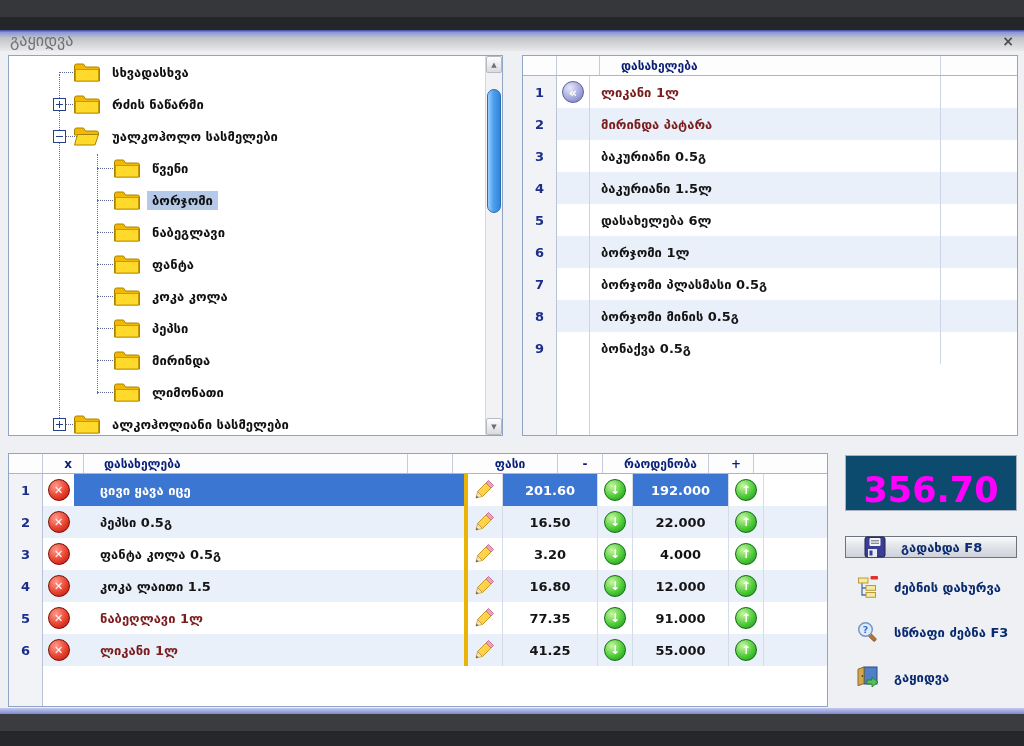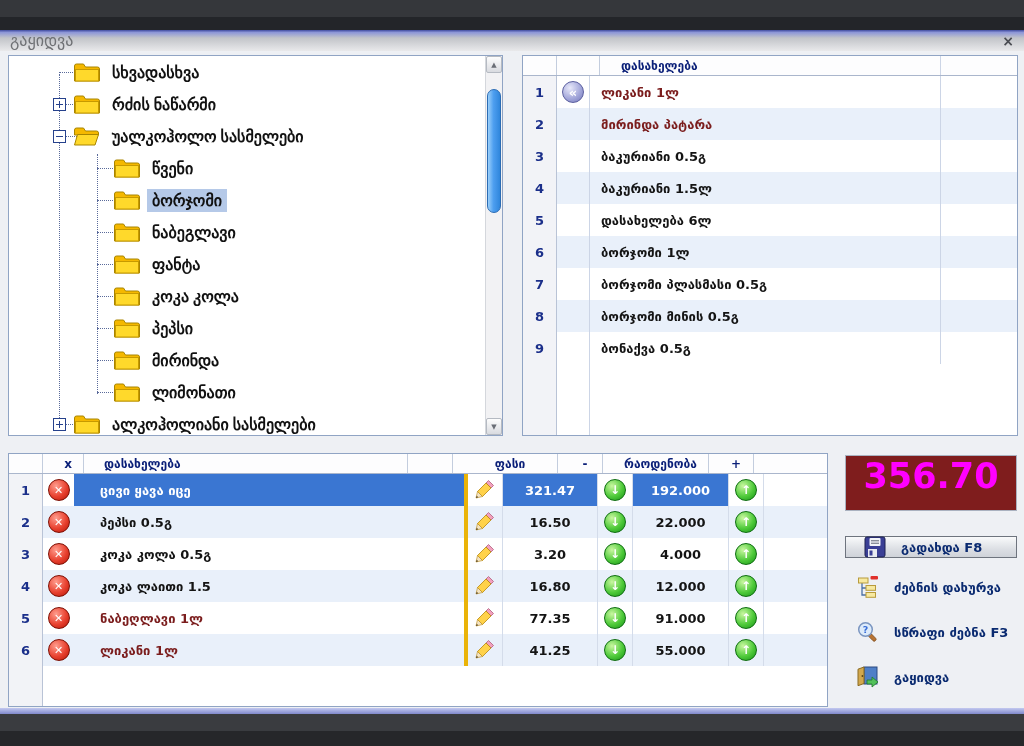--- a/index.html
+++ b/index.html
@@ -32,21 +32,21 @@
   .tree-row{position:relative;height:32px;display:flex;align-items:center;}
   .tree-row.lvl0{padding-left:44px;}
   .tree-row.lvl1{padding-left:104px;}
   .tree-row.lvl0::before{content:"";position:absolute;left:50px;width:18px;top:16px;border-top:1px dotted #5a6a9a;}
   .tree-row.lvl1::before{content:"";position:absolute;left:88px;width:16px;top:16px;border-top:1px dotted #5a6a9a;}
   .expander{position:relative;width:13px;height:13px;background:#fff;border:1px solid #26418c;margin-right:7px;flex:0 0 13px;z-index:2;}
   .expander::before{content:"";position:absolute;left:2px;right:2px;top:5px;height:1px;background:#26418c;}
   .expander.plus::after{content:"";position:absolute;top:2px;bottom:2px;left:5px;width:1px;background:#26418c;}
   .expander.hidden{visibility:hidden;}
   .folder{width:27px;height:21px;margin-right:7px;flex:0 0 27px;z-index:2;}
-  .tlabel{font-size:16px;font-weight:bold;color:#111;padding:2px 5px;white-space:nowrap;font-family:Liberation Serif, serif;}
+  .tlabel{font-size:13px;font-weight:bold;color:#111;padding:2px 5px;white-space:nowrap;}
   .tlabel.sel{background:#b5c9e8;}
   
   .sbar{position:absolute;top:0;right:0;bottom:0;width:17px;background:#f2f2f4;border-left:1px solid #d4d7dc;}
   .sbtn{position:absolute;left:0;width:16px;height:17px;background:linear-gradient(180deg,#fdfdfd,#d9dbe0);border:1px solid #b5bac2;border-radius:2px;
     color:#6a6e76;font-size:7px;display:flex;align-items:center;justify-content:center;}
   .sbtn.up{top:0;}
   .sbtn.down{bottom:0;}
   .sthumb{position:absolute;left:1px;width:14px;top:33px;height:124px;border-radius:7px;
     background:linear-gradient(90deg,#9cd0fa,#4e9ff0 45%,#2f86dc);border:1px solid #2b6cb4;}
 
@@ -87,22 +87,22 @@
 
   
   .rico{width:22px;height:22px;border-radius:50%;display:flex;align-items:center;justify-content:center;
     color:#fff;font-size:12px;font-weight:bold;line-height:1;}
   .ico-del{background:radial-gradient(circle at 35% 30%,#ff9d8e,#e8412f 55%,#b51505);border:1px solid #7e0e02;font-size:11px;}
   .ico-down{background:radial-gradient(circle at 35% 30%,#c9f7a0,#4fca3a 55%,#159115);border:1px solid #0e6e10;}
   .ico-up{background:radial-gradient(circle at 35% 30%,#c9f7a0,#4fca3a 55%,#159115);border:1px solid #0e6e10;}
   .ico-back{background:radial-gradient(circle at 35% 30%,#e8e9fa,#9fa3d8 60%,#7478b8);border:1px solid #5c60a0;font-size:13px;}
 
   
-  .total-box{position:absolute;left:845px;top:455px;width:172px;height:56px;background:#7f1d1d;
-    border:1px solid #aab2c0;display:flex;align-items:flex-start;justify-content:center;}
+  .total-box{position:absolute;left:845px;top:455px;width:172px;height:56px;background:#0c4a6e;
+    border:1px solid #aab2c0;display:flex;align-items:flex-end;justify-content:center;}
   .total-val{font-size:35px;font-weight:bold;color:#ff00ff;}
   .sbuttons{position:absolute;left:845px;top:536px;width:172px;}
   .btn{display:flex;align-items:center;gap:13px;width:172px;height:22px;padding-left:16px;margin-bottom:11px;}
   .btn .lbl{font-size:13px;font-weight:bold;color:#0a2a70;white-space:nowrap;}
   .btn-raised{background:linear-gradient(180deg,#f9fafb,#dcdfe4 60%,#cfd3d9);border:1px solid #6e747e;margin-bottom:14px;}
   .btn-flat{background:transparent;border:none;height:30px;margin-bottom:15px;padding-left:10px;}
   .iconbox{width:26px;height:26px;display:flex;align-items:center;justify-content:center;flex:0 0 26px;}
 </style>
 </head>
 <body>
@@ -307,21 +307,21 @@
           </span>
           <span class="cell w-name selblue">ცივი ყავა იცე</span>
           <span class="cell w-pencil">
             <span><svg width="20" height="20" viewBox="0 0 20 20">
                 <polygon points="13.5,1.5 18.5,6.5 16,9 11,4" fill="#f2a0bd" stroke="#b06080" stroke-width="0.8"></polygon>
                 <polygon points="11,4 16,9 7.5,17.5 2.5,12.5" fill="#ffd24a" stroke="#b8860b" stroke-width="0.8"></polygon>
                 <polygon points="2.5,12.5 7.5,17.5 1,19" fill="#f3e3c3" stroke="#b8860b" stroke-width="0.6"></polygon>
                 <polygon points="1.8,16.8 3.2,18.2 1,19" fill="#4a3a20"></polygon>
               </svg></span>
           </span>
-          <span class="cell w-price selblue">321.47</span>
+          <span class="cell w-price selblue">201.60</span>
           <span class="cell w-minus">
             <span class="rico ico-down">↓</span>
           </span>
           <span class="cell w-qty selblue">192.000</span>
           <span class="cell w-plus">
             <span class="rico ico-up">↑</span>
           </span>
           <span class="cell w-blank"></span>
         </div>
         <div class="trow alt">
@@ -346,21 +346,21 @@
           <span class="cell w-plus">
             <span class="rico ico-up">↑</span>
           </span>
           <span class="cell w-blank"></span>
         </div>
         <div class="trow">
           <span class="cell numcell w-num">3</span>
           <span class="cell w-x">
             <span class="rico ico-del">✕</span>
           </span>
-          <span class="cell w-name">კოკა კოლა 0.5გ</span>
+          <span class="cell w-name">ფანტა კოლა 0.5გ</span>
           <span class="cell w-pencil">
             <span><svg width="20" height="20" viewBox="0 0 20 20">
                 <polygon points="13.5,1.5 18.5,6.5 16,9 11,4" fill="#f2a0bd" stroke="#b06080" stroke-width="0.8"></polygon>
                 <polygon points="11,4 16,9 7.5,17.5 2.5,12.5" fill="#ffd24a" stroke="#b8860b" stroke-width="0.8"></polygon>
                 <polygon points="2.5,12.5 7.5,17.5 1,19" fill="#f3e3c3" stroke="#b8860b" stroke-width="0.6"></polygon>
                 <polygon points="1.8,16.8 3.2,18.2 1,19" fill="#4a3a20"></polygon>
               </svg></span>
           </span>
           <span class="cell w-price">3.20</span>
           <span class="cell w-minus">

